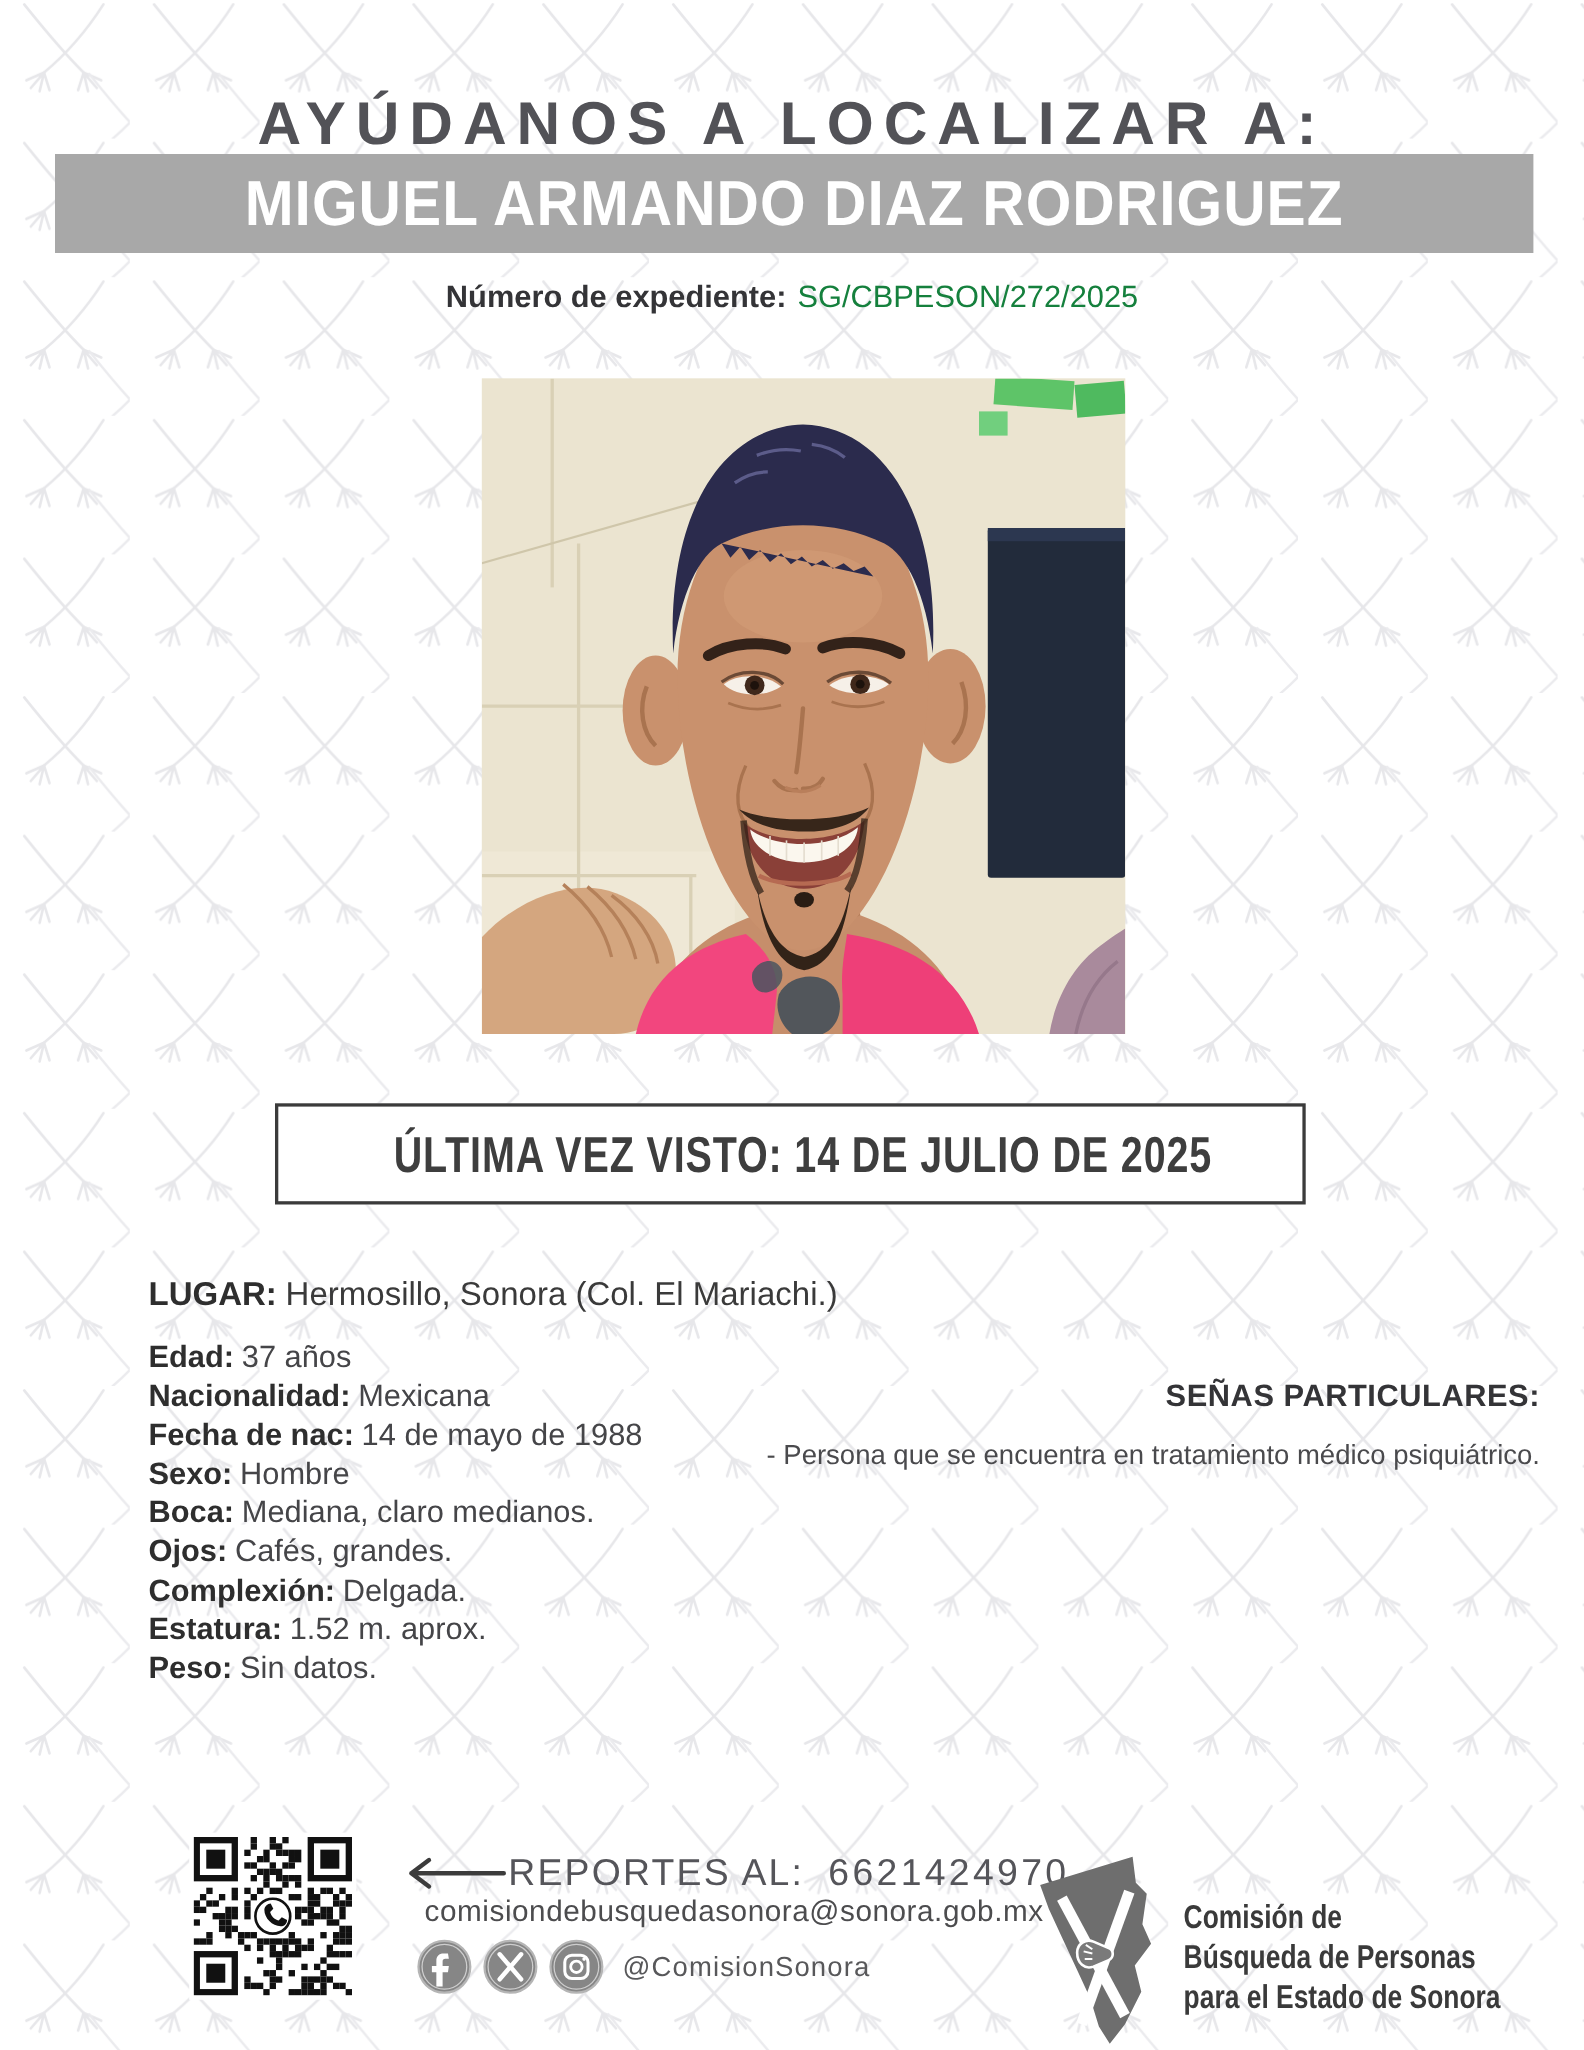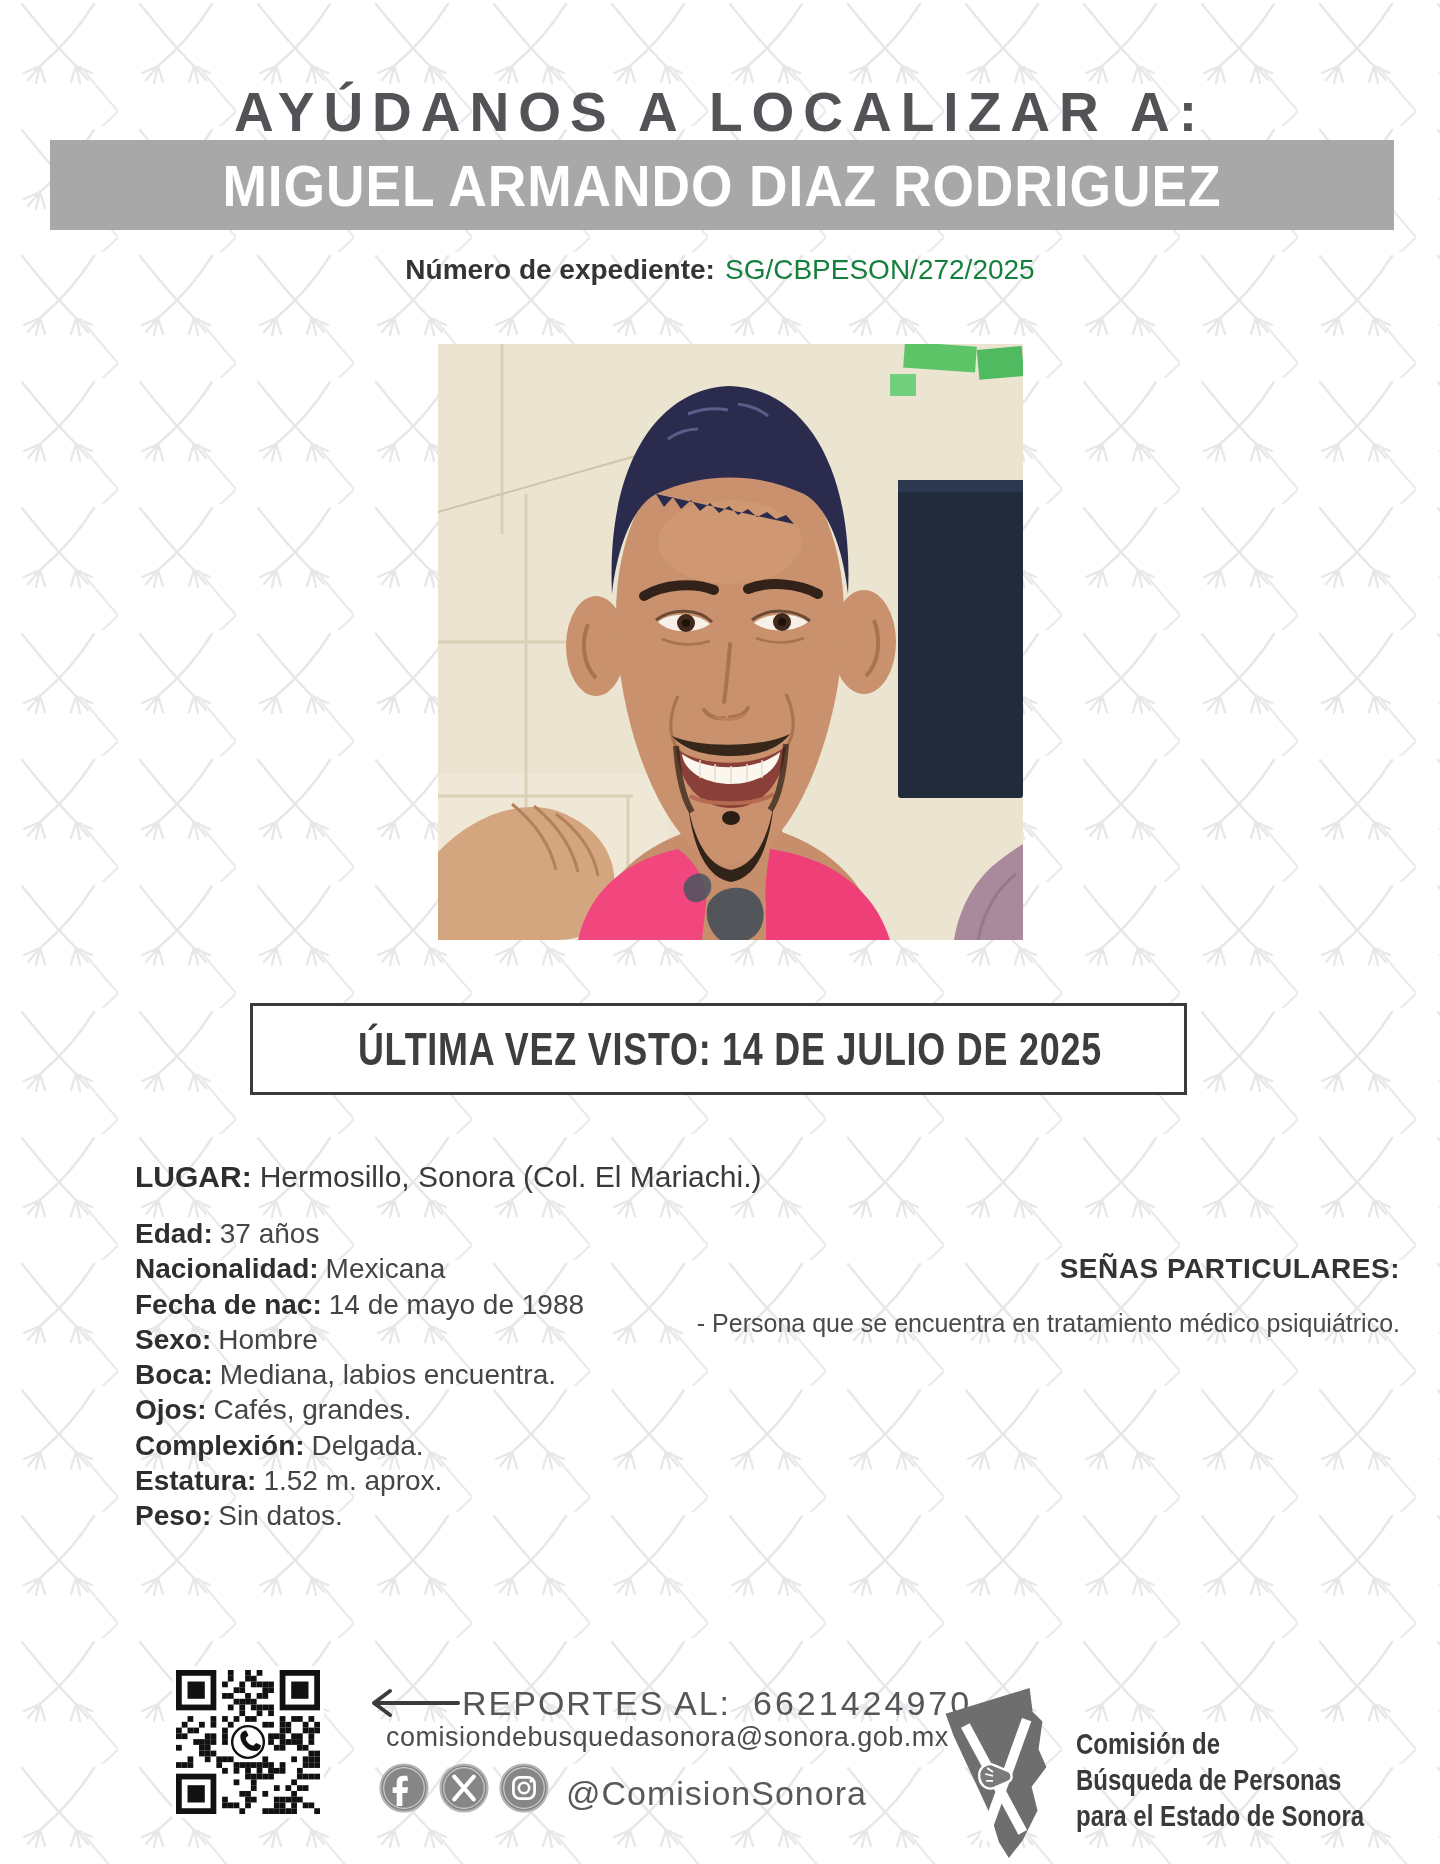--- a/index.html
+++ b/index.html
@@ -46,21 +46,21 @@
   .senas .senas-title{font-size:28px;font-weight:800;color:#343437;letter-spacing:.5px;}
   .sena-item{margin-top:24px;font-size:25px;color:#4a4a4d;}
 
   .qr{top:1666px;left:172px;width:152px;height:152px;background:#fff;padding:4px;}
   .arrow{top:1686px;left:366px;}
   .reports{top:1684px;left:462px;font-size:34px;color:#55555a;letter-spacing:2px;white-space:nowrap;}
   .reports .phone{margin-left:22px;letter-spacing:3px;}
   .email{top:1722px;left:386px;font-size:27px;color:#4c4c4e;letter-spacing:.5px;}
   .social{top:1762px;left:378px;display:flex;gap:8px;align-items:center;}
   .social svg{display:block;}
-  .handle{top:1774px;left:566px;font-size:34px;color:#58585a;letter-spacing:1px;}
+  .handle{top:1774px;left:566px;font-size:25px;color:#58585a;letter-spacing:1px;}
   .maplogo{top:1684px;left:935px;}
   .orgname{top:1726px;left:1076px;color:#3a3a3a;font-weight:800;font-size:30px;line-height:36px;
     transform:scaleX(.8);transform-origin:left top;white-space:nowrap;}
 </style>
 </head>
 <body>
 
 <div class="page">
 
   <svg class="watermark" width="1440" height="1864">
@@ -204,21 +204,21 @@
 
   <div class="layer lugar">
     <span class="lbl">LUGAR:</span><span class="val">Hermosillo, Sonora (Col. El Mariachi.)</span>
   </div>
 
   <div class="layer details">
       <div class="detail-row"><span class="dl">Edad:</span><span class="dv">37 años</span></div>
       <div class="detail-row"><span class="dl">Nacionalidad:</span><span class="dv">Mexicana</span></div>
       <div class="detail-row"><span class="dl">Fecha de nac:</span><span class="dv">14 de mayo de 1988</span></div>
       <div class="detail-row"><span class="dl">Sexo:</span><span class="dv">Hombre</span></div>
-      <div class="detail-row"><span class="dl">Boca:</span><span class="dv">Mediana, labios encuentra.</span></div>
+      <div class="detail-row"><span class="dl">Boca:</span><span class="dv">Mediana, claro medianos.</span></div>
       <div class="detail-row"><span class="dl">Ojos:</span><span class="dv">Cafés, grandes.</span></div>
       <div class="detail-row"><span class="dl">Complexión:</span><span class="dv">Delgada.</span></div>
       <div class="detail-row"><span class="dl">Estatura:</span><span class="dv">1.52 m. aprox.</span></div>
       <div class="detail-row"><span class="dl">Peso:</span><span class="dv">Sin datos.</span></div>
     </div>
 
   <div class="layer senas">
     <div class="senas-title">SEÑAS PARTICULARES:</div>
     <div>
         <div class="sena-item">- Persona que se encuentra en tratamiento médico psiquiátrico.</div>

